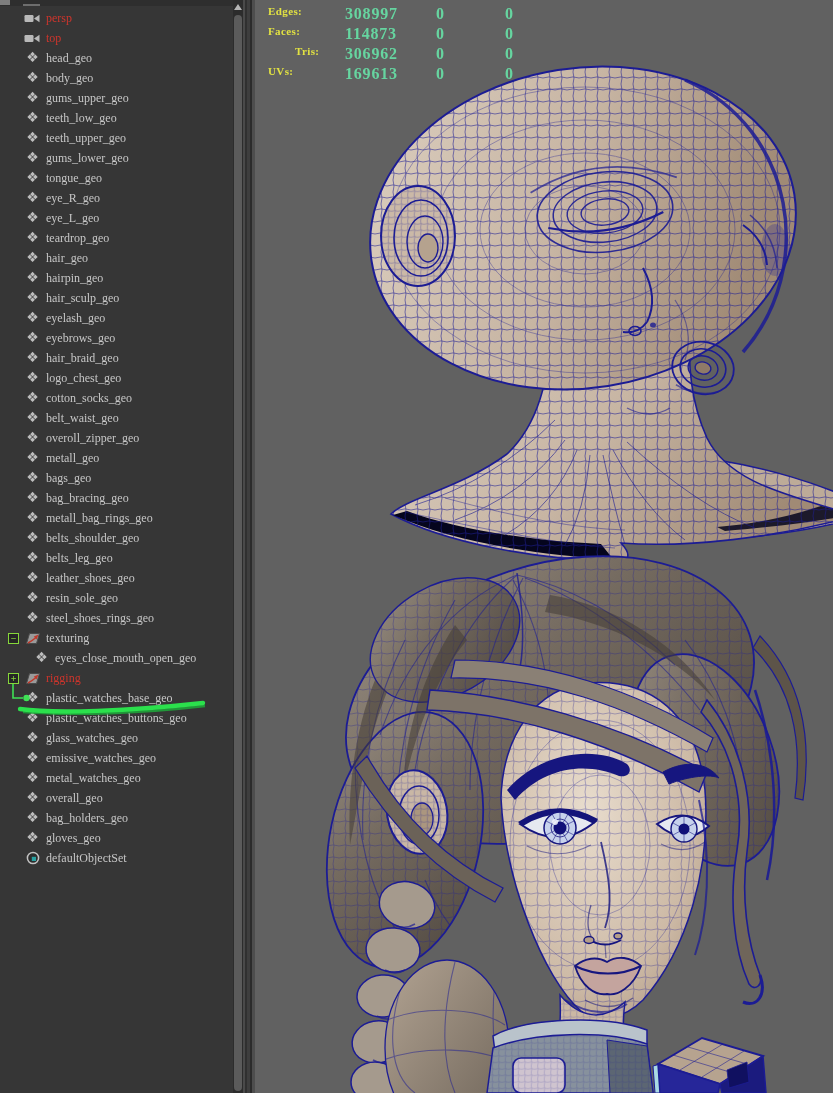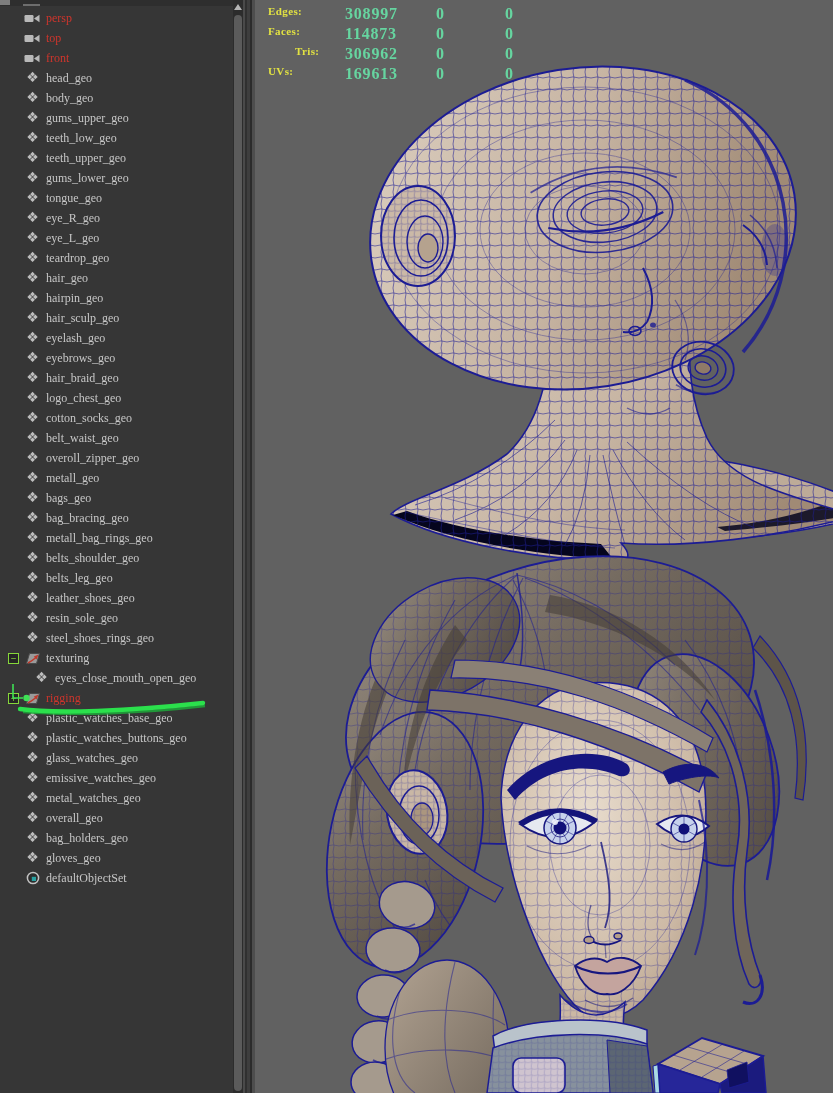--- a/index.html
+++ b/index.html
@@ -58,29 +58,20 @@
           <span>persp</span>
         </div>
         <div class="row lv0 red">
           <span class="ic">
             <svg width="17" height="11" viewBox="0 0 17 11">
               <rect x="0.5" y="2" width="9" height="7" rx="1.2" fill="#b9b9b9"></rect>
               <path d="M10 5.5 L15.5 1.8 L15.5 9.2 Z" fill="#b9b9b9"></path>
             </svg>
           </span>
           <span>top</span>
-        </div>
-        <div class="row lv0 red">
-          <span class="ic">
-            <svg width="17" height="11" viewBox="0 0 17 11">
-              <rect x="0.5" y="2" width="9" height="7" rx="1.2" fill="#b9b9b9"></rect>
-              <path d="M10 5.5 L15.5 1.8 L15.5 9.2 Z" fill="#b9b9b9"></path>
-            </svg>
-          </span>
-          <span>front</span>
         </div>
         <div class="row lv0">
           <span class="ic">
             <span class="mesh-glyph">❖</span>
           </span>
           <span>head_geo</span>
         </div>
         <div class="row lv0">
           <span class="ic">
             <span class="mesh-glyph">❖</span>

